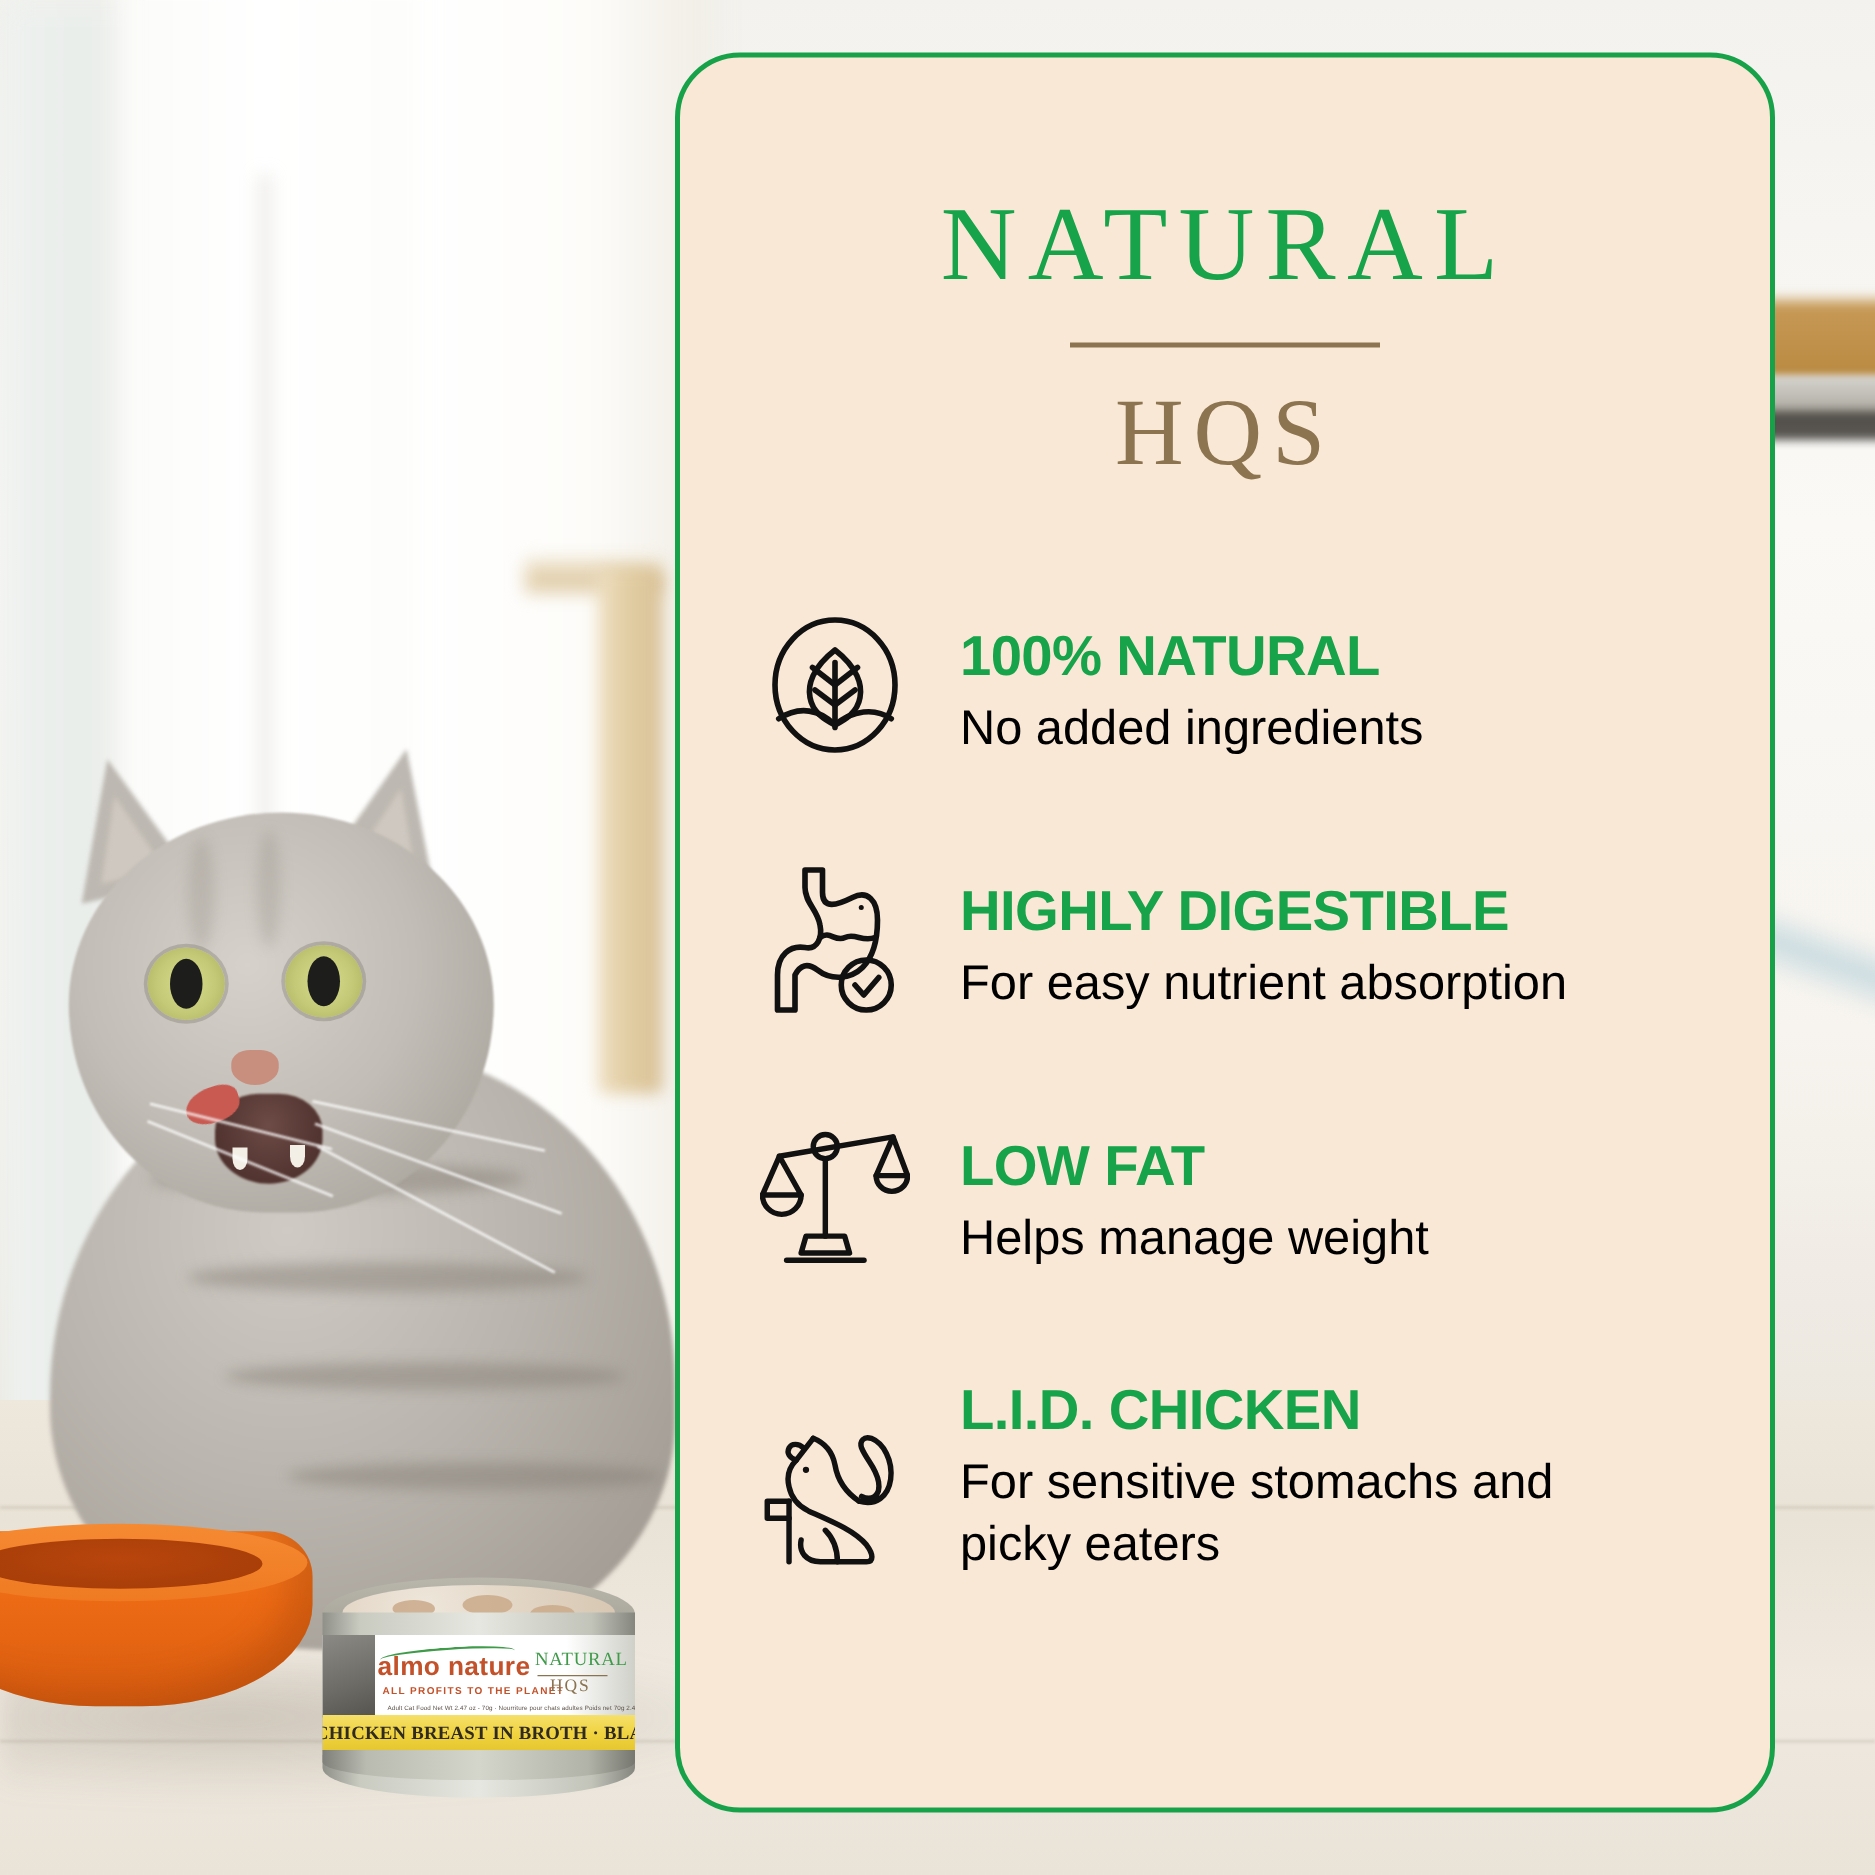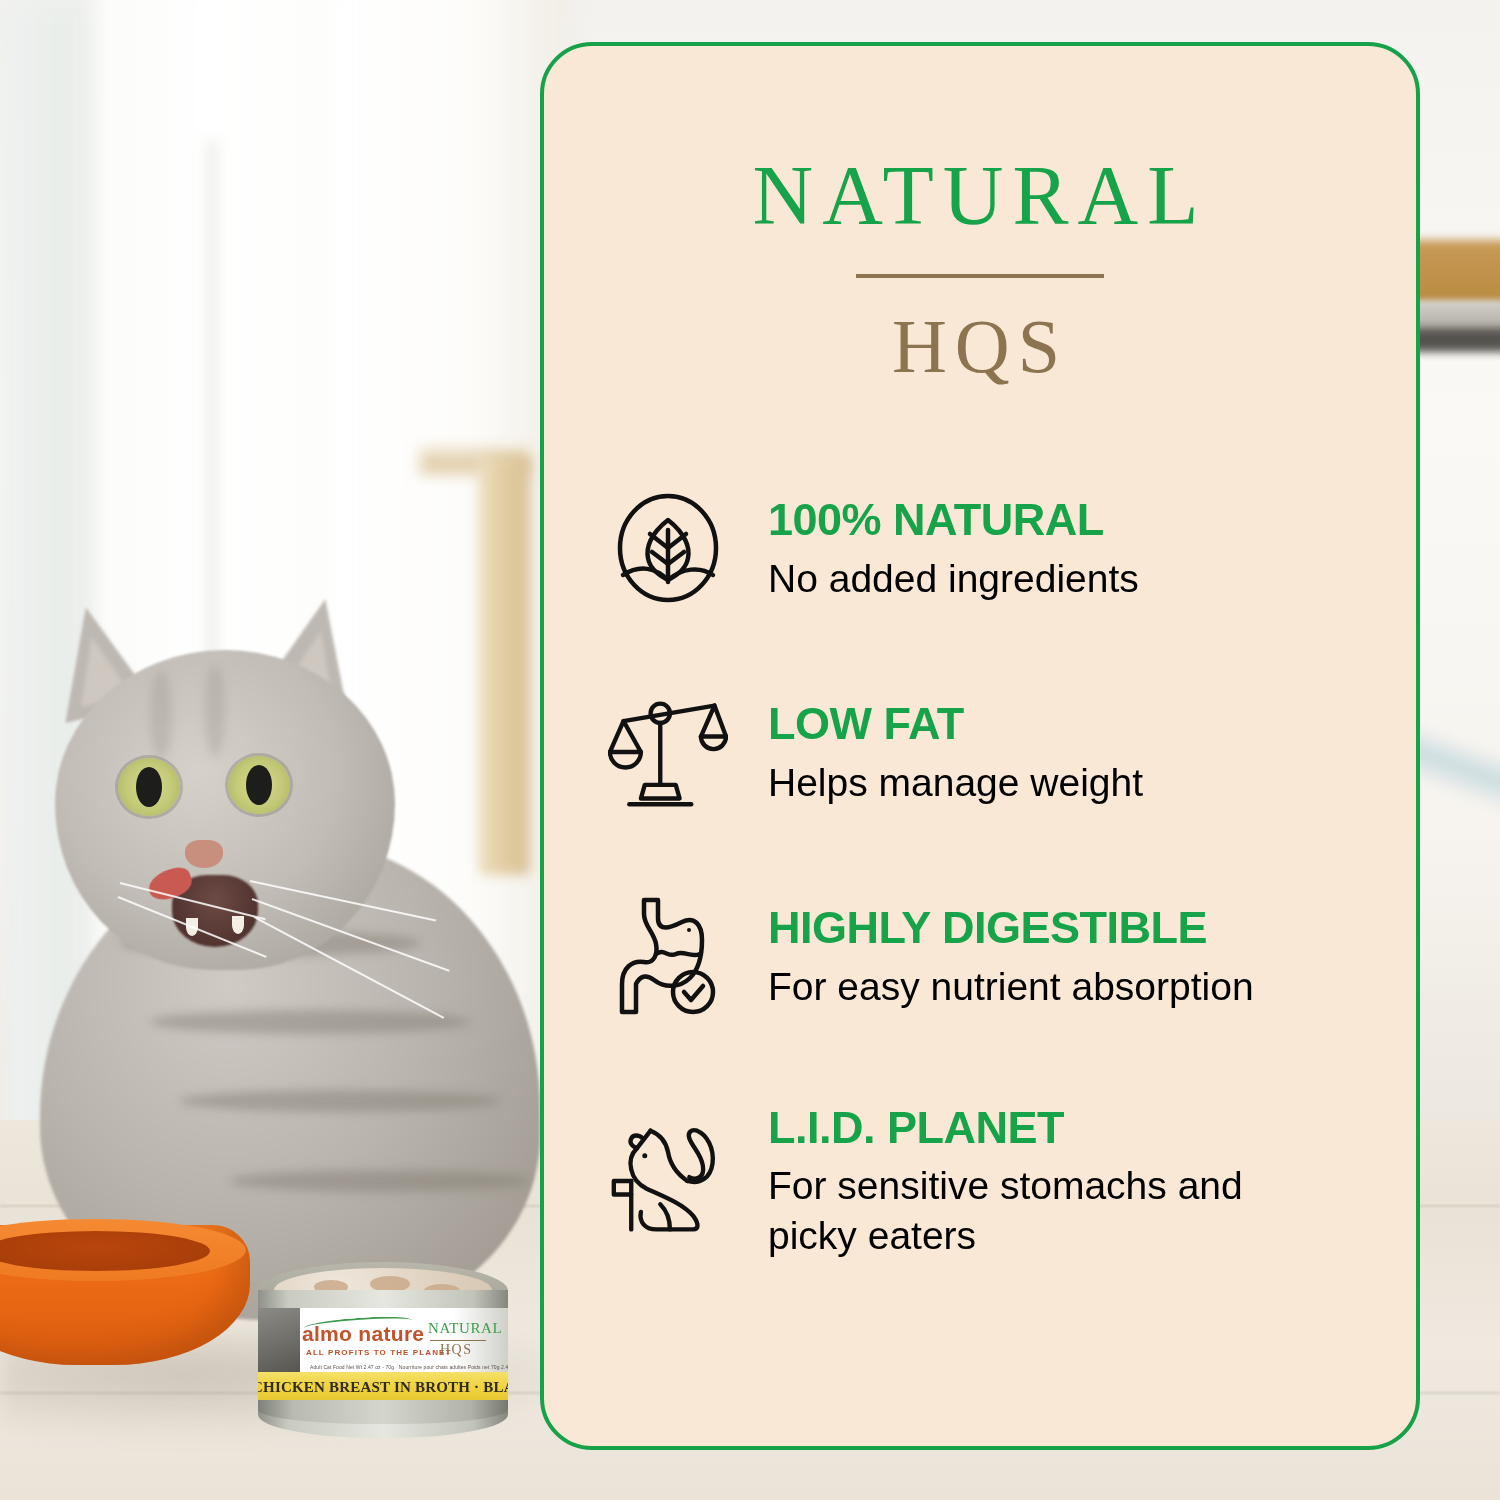--- a/index.html
+++ b/index.html
@@ -425,21 +425,21 @@
 
   .features {
     margin-top: 104px;
     padding: 0 56px 0 64px;
     display: flex;
     flex-direction: column;
     gap: 84px;
   }
   .feature {
     display: flex;
-    align-items: center;
+    align-items: flex-end;
     gap: 40px;
   }
   .feature-icon {
     flex: 0 0 auto;
     width: 120px;
     height: 120px;
     display: flex;
     align-items: center;
     justify-content: center;
   }
@@ -582,68 +582,68 @@
           </svg>
         </div>
         <div class="feature-text">
           <p class="feature-title">100% NATURAL</p>
           <p class="feature-desc">No added ingredients</p>
         </div>
       </div>
 
       <div class="feature">
         <div class="feature-icon">
+          <svg width="116" height="128" viewBox="0 0 116 128" fill="none" stroke="#111111" stroke-width="4.5" stroke-linecap="round" stroke-linejoin="round">
+            <path d="M34 8 L48 8 L48 26 C48 40 60 36 72 30 C84 24 92 32 92 48 C92 62 90 76 80 86 C70 96 54 96 44 88 C36 82 30 84 26 92 L26 120 L12 120 L12 92 C12 76 22 68 34 70 C44 72 48 62 46 52 C44 40 34 34 34 22 Z"></path>
+            <path d="M46 62 C54 56 58 66 66 62 C74 58 80 66 90 62"></path>
+            <circle cx="83" cy="100" r="20"></circle>
+            <path d="M74 100 L81 108 L93 94"></path>
+            <circle cx="79" cy="38" r="2" fill="#111111" stroke="none"></circle>
+          </svg>
+        </div>
+        <div class="feature-text">
+          <p class="feature-title">HIGHLY DIGESTIBLE</p>
+          <p class="feature-desc">For easy nutrient absorption</p>
+        </div>
+      </div>
+
+      <div class="feature">
+        <div class="feature-icon">
           <svg width="124" height="116" viewBox="0 0 124 116" fill="none" stroke="#111111" stroke-width="4.5" stroke-linecap="round" stroke-linejoin="round">
             <circle cx="54" cy="18" r="10"></circle>
             <path d="M54 28 L54 92"></path>
             <path d="M16 26 L110 10"></path>
             <path d="M16 26 L2 58 L34 58 Z"></path>
             <path d="M2 58 A16 16 0 0 0 34 58"></path>
             <path d="M110 10 L96 42 L122 42 Z"></path>
             <path d="M96 42 A13 13 0 0 0 122 42"></path>
             <path d="M38 92 L70 92 L74 106 L34 106 Z"></path>
             <path d="M22 112 L86 112"></path>
           </svg>
         </div>
         <div class="feature-text">
           <p class="feature-title">LOW FAT</p>
           <p class="feature-desc">Helps manage weight</p>
-        </div>
-      </div>
-
-      <div class="feature">
-        <div class="feature-icon">
-          <svg width="116" height="128" viewBox="0 0 116 128" fill="none" stroke="#111111" stroke-width="4.5" stroke-linecap="round" stroke-linejoin="round">
-            <path d="M34 8 L48 8 L48 26 C48 40 60 36 72 30 C84 24 92 32 92 48 C92 62 90 76 80 86 C70 96 54 96 44 88 C36 82 30 84 26 92 L26 120 L12 120 L12 92 C12 76 22 68 34 70 C44 72 48 62 46 52 C44 40 34 34 34 22 Z"></path>
-            <path d="M46 62 C54 56 58 66 66 62 C74 58 80 66 90 62"></path>
-            <circle cx="83" cy="100" r="20"></circle>
-            <path d="M74 100 L81 108 L93 94"></path>
-            <circle cx="79" cy="38" r="2" fill="#111111" stroke="none"></circle>
-          </svg>
-        </div>
-        <div class="feature-text">
-          <p class="feature-title">HIGHLY DIGESTIBLE</p>
-          <p class="feature-desc">For easy nutrient absorption</p>
         </div>
       </div>
 
       <div class="feature">
         <div class="feature-icon">
           <svg width="124" height="124" viewBox="0 0 124 124" fill="none" stroke="#111111" stroke-width="4.5" stroke-linecap="round" stroke-linejoin="round">
             <path d="M44 10 L30 28 C24 34 22 42 24 50 C26 60 32 66 40 70 C58 78 78 86 88 98 C94 106 94 112 88 112 L50 112 C38 112 32 104 34 94"></path>
             <path d="M44 10 C54 14 60 22 62 32 C64 44 70 54 82 62"></path>
             <path d="M30 28 C24 26 22 22 24 18 C26 14 32 14 36 18"></path>
             <circle cx="38" cy="36" r="2.6" fill="#111111" stroke="none"></circle>
             <path d="M24 62 L6 62 L6 76 L24 76"></path>
             <path d="M24 62 L24 112"></path>
             <path d="M82 62 C96 66 106 58 108 44 C110 28 102 14 92 10 C86 8 82 12 84 18 C88 28 96 34 98 46 C100 58 92 62 84 58"></path>
             <path d="M54 86 C60 92 64 100 64 112"></path>
           </svg>
         </div>
         <div class="feature-text">
-          <p class="feature-title">L.I.D. PLANET</p>
+          <p class="feature-title">L.I.D. CHICKEN</p>
           <p class="feature-desc">For sensitive stomachs and picky eaters</p>
         </div>
       </div>
 
     </div>
   </div>
 </div>
 
 </body></html>

